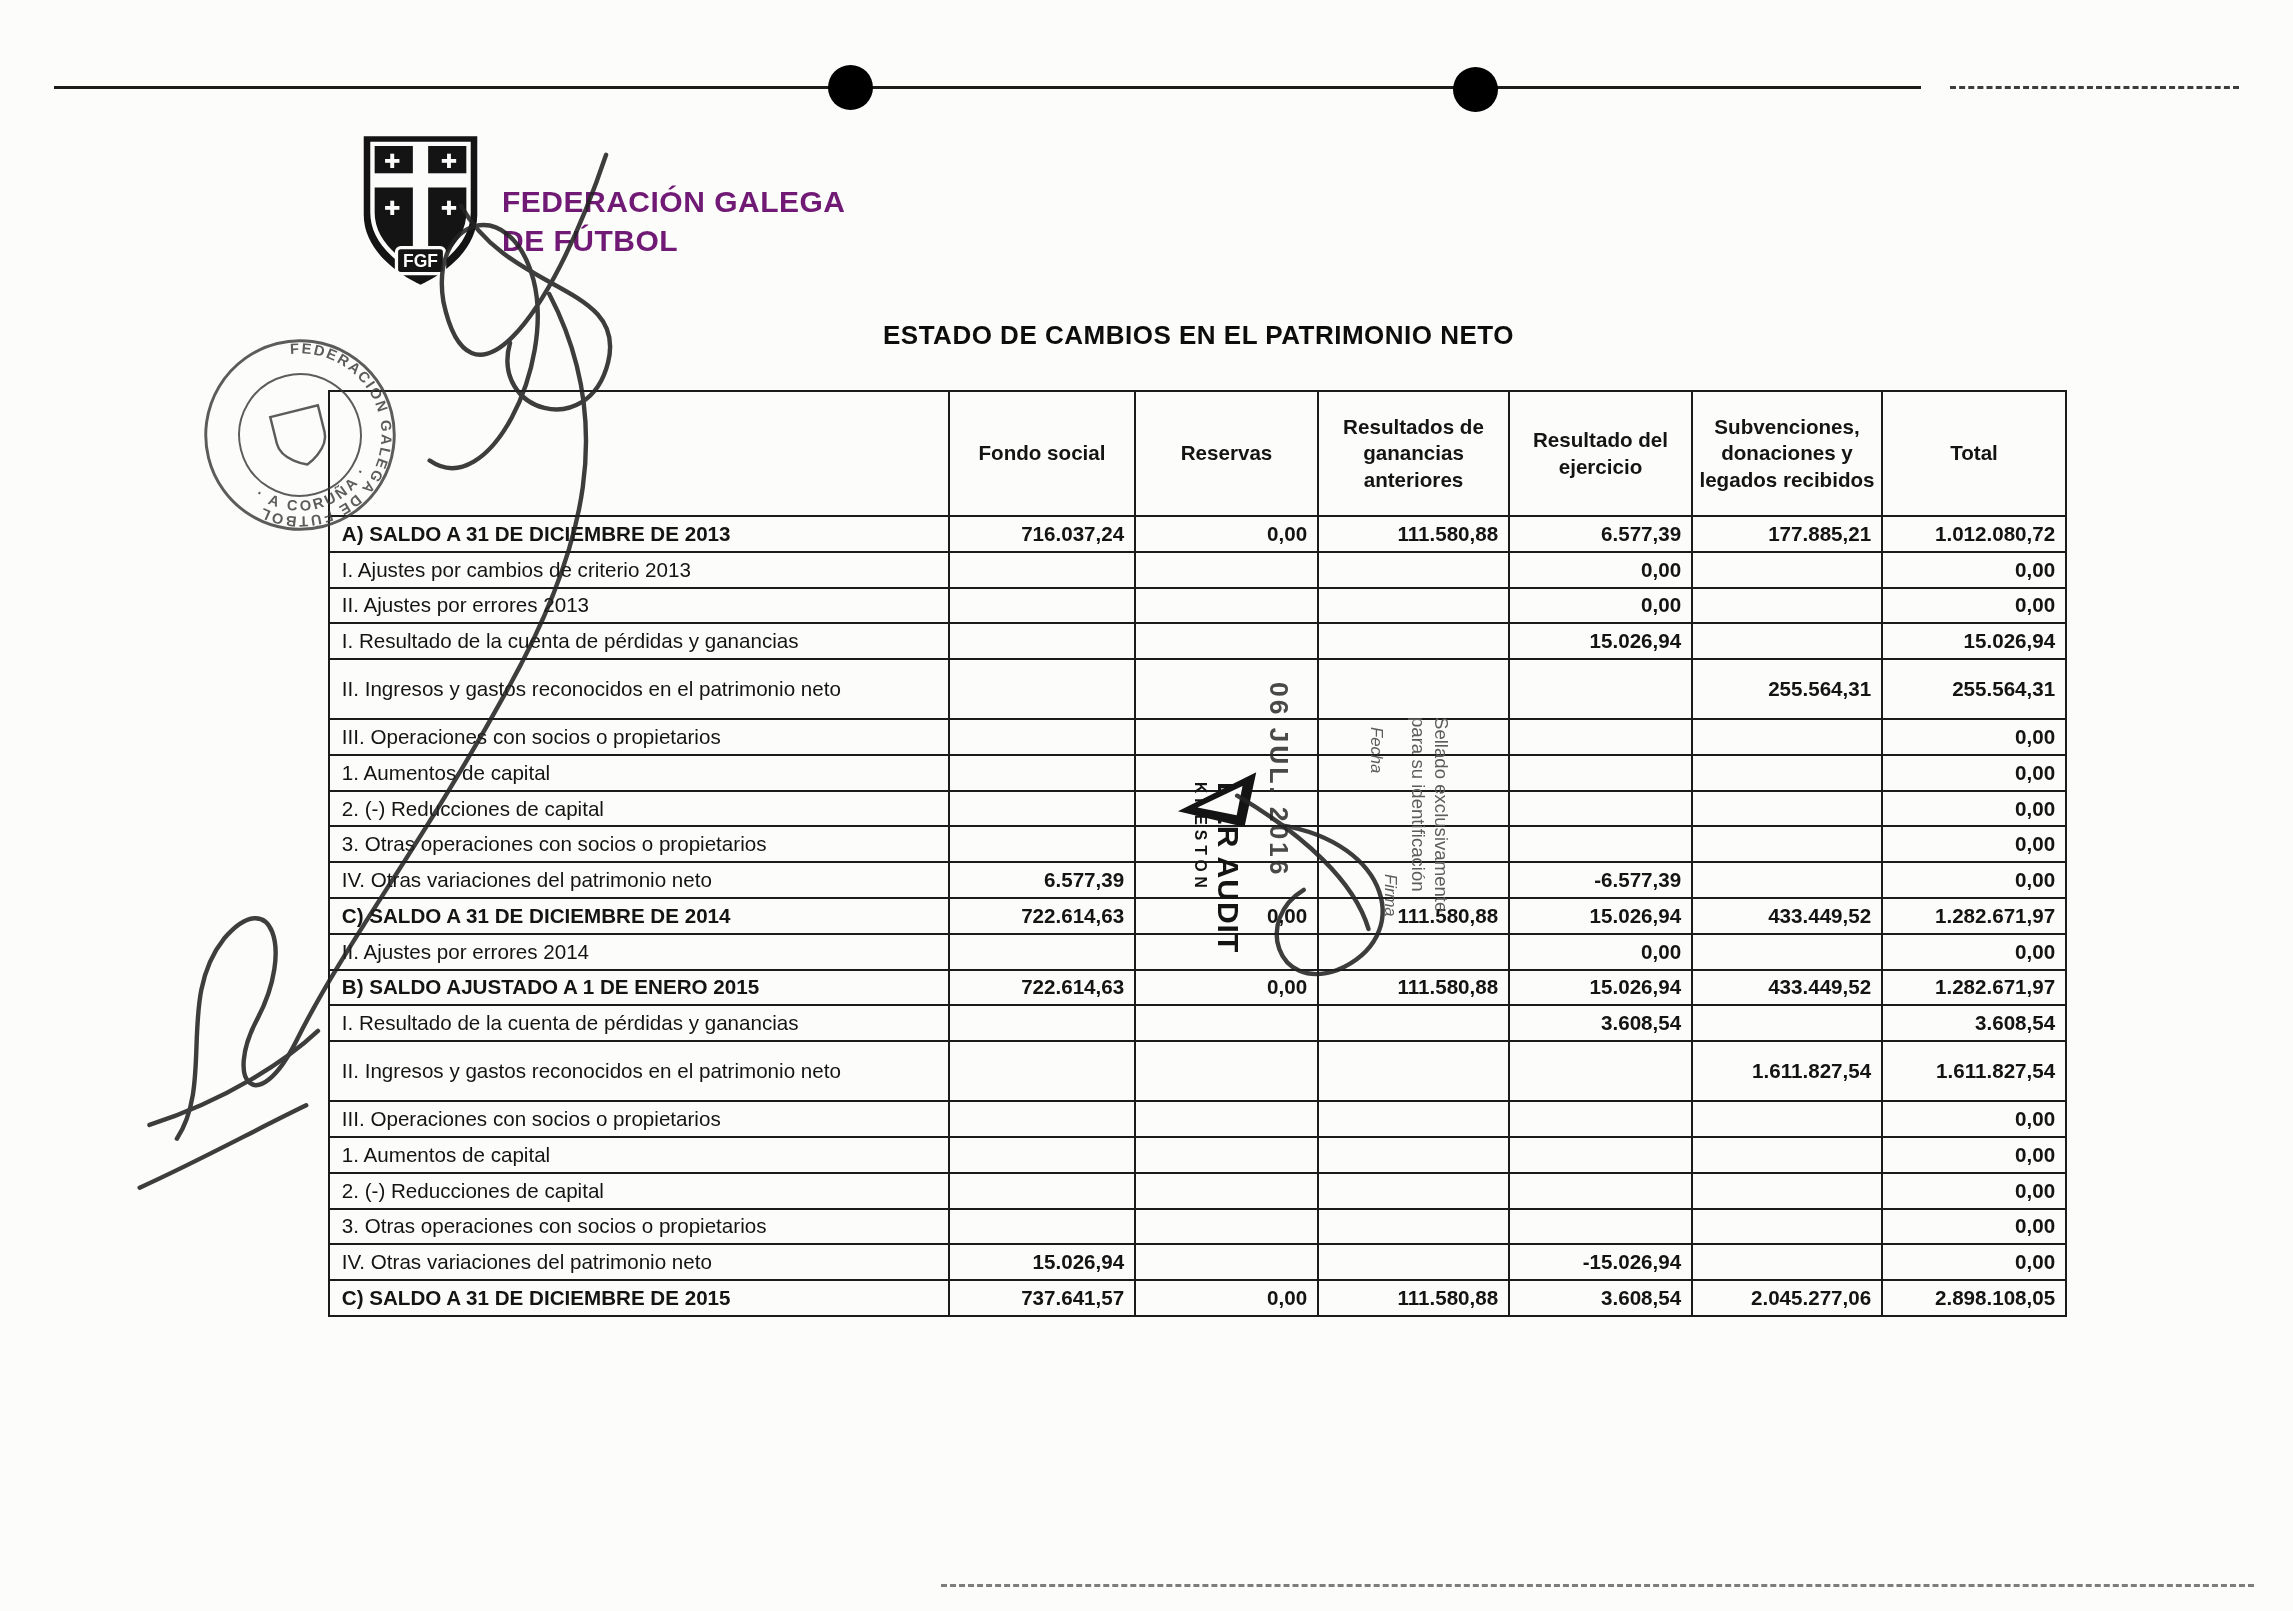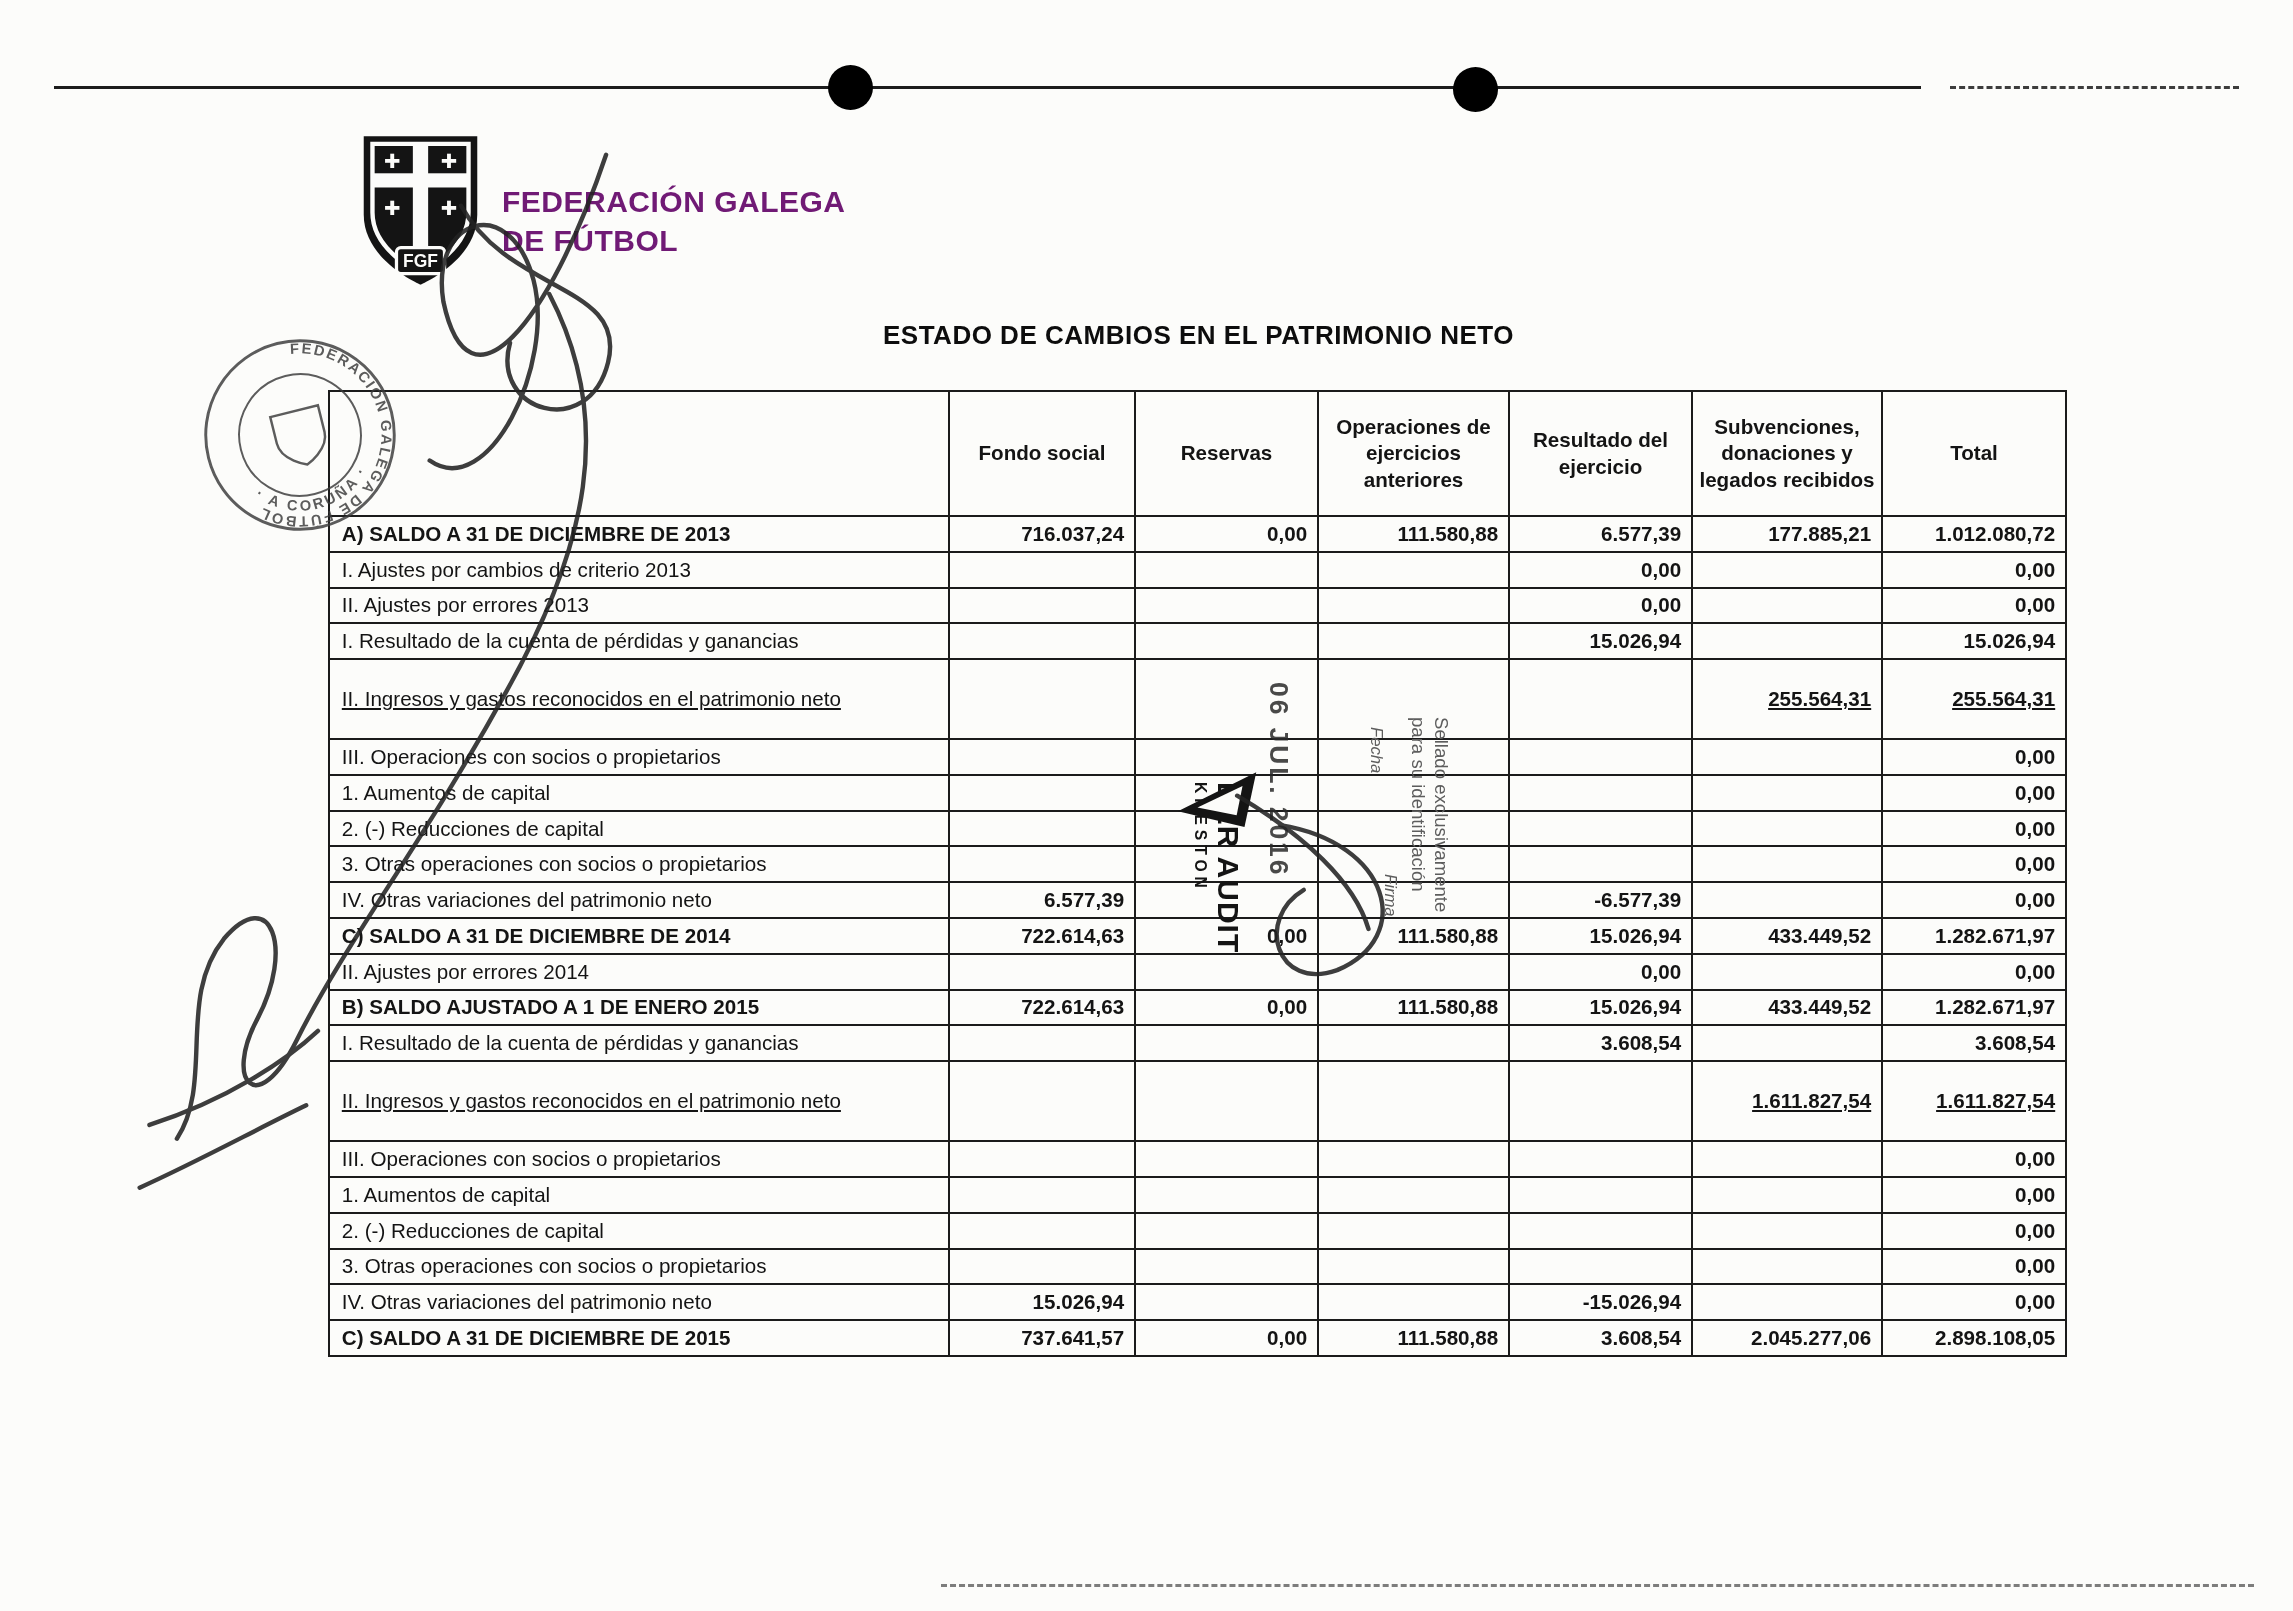--- a/index.html
+++ b/index.html
@@ -28,21 +28,21 @@
 
   
   table.main { position:absolute; left:328px; top:390px; border-collapse:collapse; table-layout:fixed; }
   table.main, table.main th, table.main td { border:2px solid #1b1b1b; }
   table.main { border-width:2.9px; }
   th { font-weight:bold; text-align:center; font-size:20.6px; line-height:1.28; padding:5.9px 5.9px; height:125px; vertical-align:middle; background:transparent; }
   td { font-size:20.6px; vertical-align:middle; }
   td.label { padding:4.9px 11.8px; text-align:left; }
   td.num { padding:4.9px 9.8px; text-align:right; font-weight:bold; }
   tbody tr { height:24px; }
-  tbody tr.tall { height:80px;text-decoration:underline; }
+  tbody tr.tall { height:60px; }
   tbody tr.section td { font-weight:bold; }
   tbody tr.section { border-top:2.9px solid #000; }
   tbody tr:last-child { border-bottom:2.9px solid #000; }
 
   
   .overlay { position:absolute; pointer-events:none; }
   .rot { transform-origin: top left; transform: rotate(90deg); white-space:nowrap; }
 
   .date-stamp { position:absolute; left:1294px; top:682px; font-size:26.5px; font-weight:bold; letter-spacing:2.9px; color:#2a2a2a; opacity:.85; }
   .audit-stamp { position:absolute; left:1245px; top:782px; color:#141414; text-align:left; }
@@ -96,21 +96,21 @@
       <col style="width:191px">
         <col style="width:183px">
         <col style="width:190px">
         <col style="width:184px">
     </colgroup>
     <thead>
       <tr>
           <th></th>
           <th>Fondo social</th>
           <th>Reservas</th>
-          <th>Operaciones de ejercicios anteriores</th>
+          <th>Resultados de ganancias anteriores</th>
           <th>Resultado del ejercicio</th>
           <th>Subvenciones, donaciones y legados recibidos</th>
           <th>Total</th>
         </tr>
     </thead>
     <tbody>
         <tr class="section">
           <td class="label">A) SALDO A 31 DE DICIEMBRE DE 2013</td>
           <td class="num">716.037,24</td>
           <td class="num">0,00</td>

